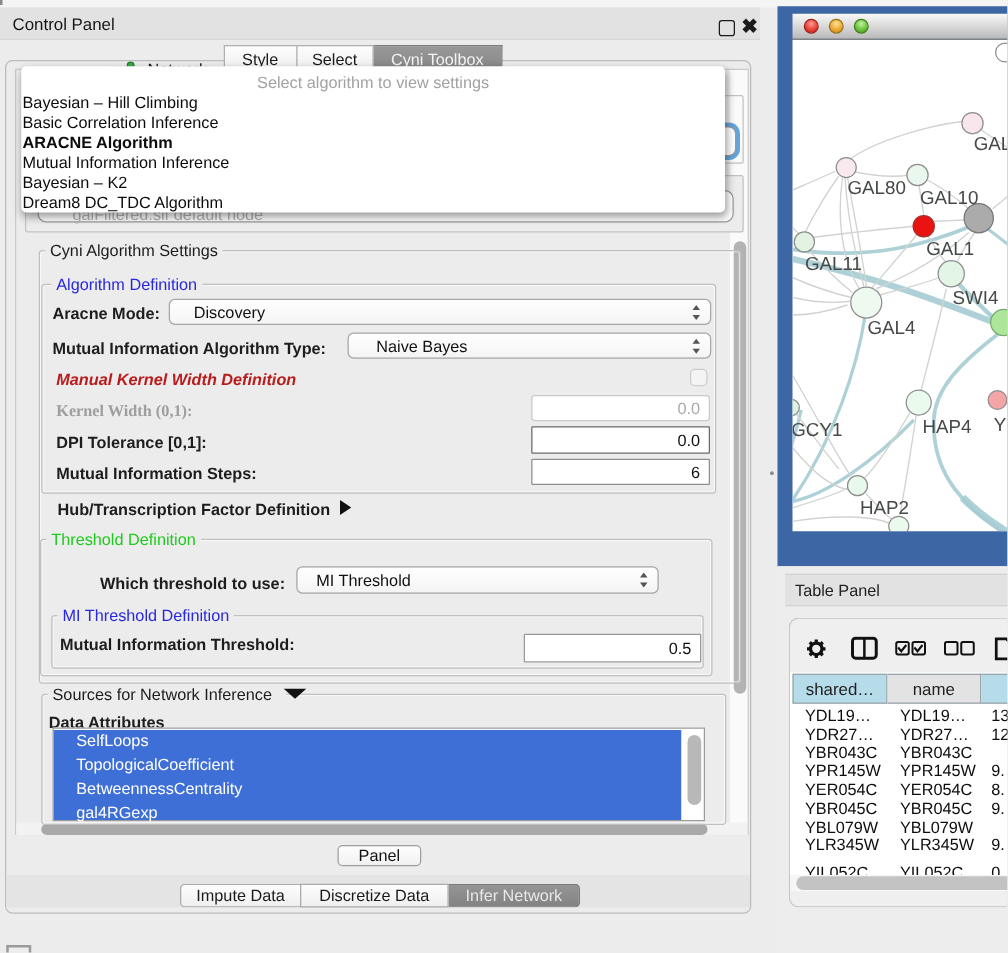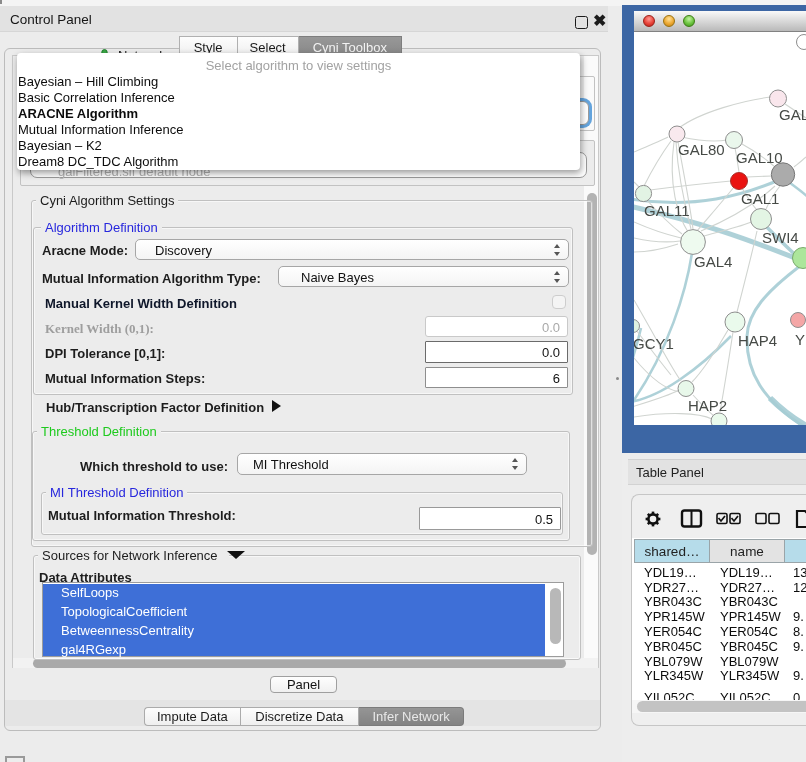--- a/index.html
+++ b/index.html
@@ -78,21 +78,21 @@
 <div class="lbl" style="left:42px;top:243px;">Aracne Mode:</div>
 <div class="combo" style="left:135px;top:239px;width:434px;height:21px;">
     <span class="ct">Discovery</span>
     <span class="ar"></span>
   </div>
 <div class="lbl" style="left:42px;top:271px;">Mutual Information Algorithm Type:</div>
 <div class="combo" style="left:278px;top:266px;width:291px;height:21px;">
     <span class="ct" style="left:22px;">Naive Bayes</span>
     <span class="ar"></span>
   </div>
-<div class="lbl" style="left:45px;top:296px;color:#0f172a;">Manual Kernel Width Definition</div>
+<div class="lbl" style="left:45px;top:296px;color:#b91c1c;font-style:italic;">Manual Kernel Width Definition</div>
 <div class="abs" style="left:552px;top:295px;width:14px;height:14px;background:#f4f4f4;border:1px solid #cdcdcd;border-radius:4px;"></div>
 <div class="lbl" style="left:45px;top:321px;color:#9e9e9e;font-family:Liberation Serif, serif;">Kernel Width (0,1):</div>
 <div class="field" style="left:425px;top:316px;width:143px;height:21px;border-color:#c9c9c9;">
     <span style="color:#a9a9a9;">0.0</span>
   </div>
 <div class="lbl" style="left:45px;top:346px;">DPI Tolerance [0,1]:</div>
 <div class="field" style="left:425px;top:341px;width:143px;height:22px;border:1.5px solid #6b6b6b;border-radius:1px;">
     <span>0.0</span>
   </div>
 <div class="lbl" style="left:45px;top:371px;">Mutual Information Steps:</div>

